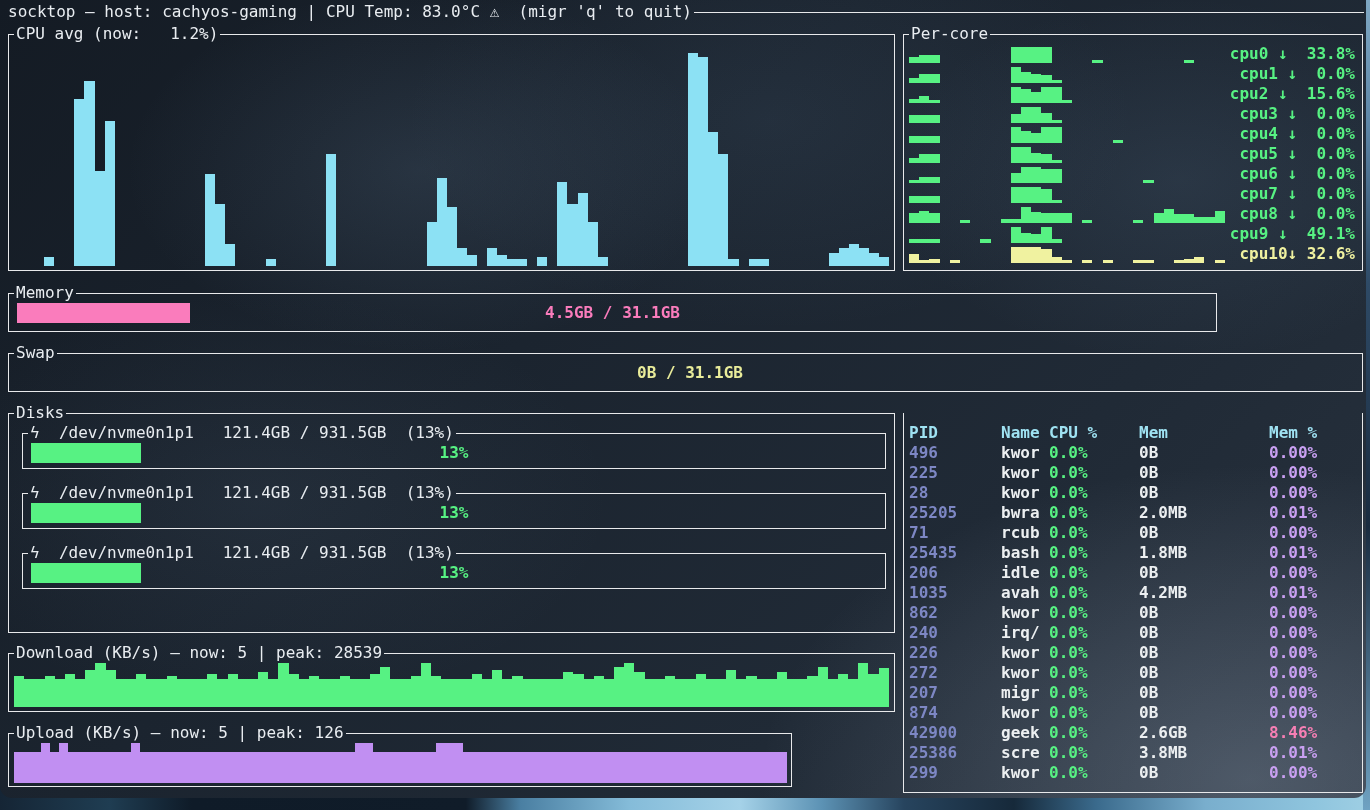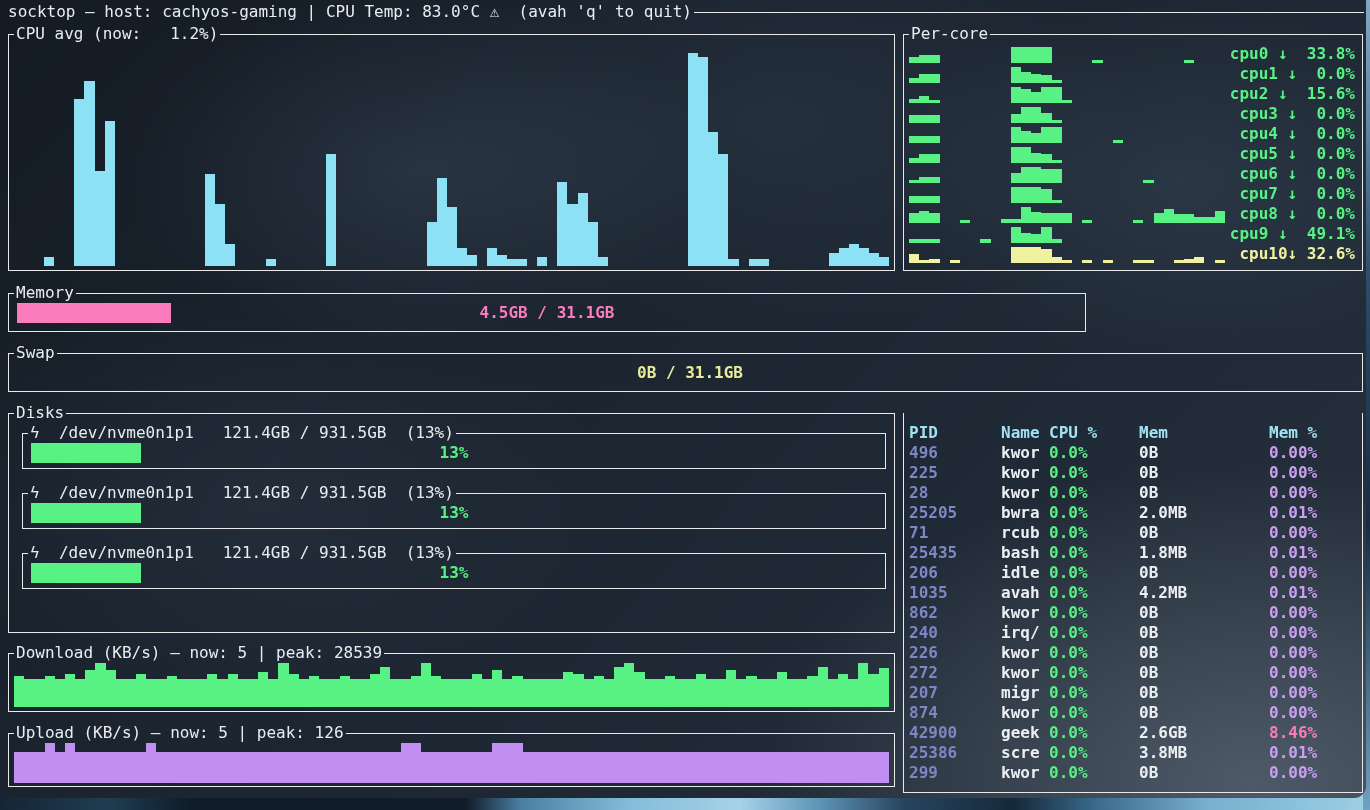--- a/index.html
+++ b/index.html
@@ -78,21 +78,21 @@
   .disk-title-text { color:#e9edf1; }
   .pct-green { color:#57f283; }
 </style>
 </head>
 <body>
 
 <div class="wall-right"></div>
 
 <div class="terminal">
 
-  <div class="titlebar"><span>socktop — host: cachyos-gaming | CPU Temp: 83.0°C </span><span class="warn">⚠</span><span>  (avah 'q' to quit)</span></div>
+  <div class="titlebar"><span>socktop — host: cachyos-gaming | CPU Temp: 83.0°C </span><span class="warn">⚠</span><span>  (migr 'q' to quit)</span></div>
 
   <div class="panel" style="left:8px;top:24px;width:887px;height:247px;">
     <div class="pbox"></div>
     <div class="ptitle"><span class="ptext">CPU avg (now:   1.2%)</span></div>
     <div class="chart" style="left:6px;right:6px;top:22px;bottom:5px;">
         <div style="height: 0%;"></div>
         <div style="height: 0%;"></div>
         <div style="height: 0%;"></div>
         <div style="height: 4%; min-height: 3px; background: rgb(140, 225, 244);"></div>
         <div style="height: 0%;"></div>
@@ -577,21 +577,21 @@
             <div style="height: 25%; min-height: 3px; background: rgb(240, 242, 160);"></div>
             <div style="height: 40%; min-height: 3px; background: rgb(240, 242, 160);"></div>
             <div style="height: 0%;"></div>
             <div style="height: 10%; min-height: 3px; background: rgb(240, 242, 160);"></div>
           </div>
           <div class="core-label" style="color: rgb(240, 242, 160);">cpu10↓ 32.6%</div>
         </div>
       </div>
   </div>
 
-  <div class="panel" style="left:8px;top:283px;width:1078px;height:49px;">
+  <div class="panel" style="left:8px;top:283px;width:1209px;height:49px;">
     <div class="pbox"></div>
     <div class="ptitle"><span class="ptext">Memory</span></div>
     <div class="gauge" style="left:9px;right:9px;top:20px;">
       <div class="gfill" id="mem-fill" style="width: 14.5%; background: rgb(250, 124, 188);"></div>
       <div class="glabel" style="color:#fa7cbc;">4.5GB / 31.1GB</div>
     </div>
   </div>
 
   <div class="panel" style="left:8px;top:343px;width:1355px;height:49px;">
     <div class="pbox"></div>
@@ -719,21 +719,21 @@
         <div style="height: 90%; min-height: 3px; background: rgb(87, 242, 131);"></div>
         <div style="height: 64%; min-height: 3px; background: rgb(87, 242, 131);"></div>
         <div style="height: 75%; min-height: 3px; background: rgb(87, 242, 131);"></div>
         <div style="height: 64%; min-height: 3px; background: rgb(87, 242, 131);"></div>
         <div style="height: 100%; min-height: 3px; background: rgb(87, 242, 131);"></div>
         <div style="height: 75%; min-height: 3px; background: rgb(87, 242, 131);"></div>
         <div style="height: 88%; min-height: 3px; background: rgb(87, 242, 131);"></div>
       </div>
   </div>
 
-  <div class="panel" style="left:8px;top:723px;width:887px;height:64px;">
+  <div class="panel" style="left:8px;top:723px;width:784px;height:64px;">
     <div class="pbox"></div>
     <div class="ptitle"><span class="ptext">Upload (KB/s) — now: 5 | peak: 126</span></div>
     <div class="chart" style="left:6px;right:6px;top:20px;bottom:4px;">
         <div style="height: 78%; min-height: 3px; background: rgb(193, 143, 242);"></div>
         <div style="height: 78%; min-height: 3px; background: rgb(193, 143, 242);"></div>
         <div style="height: 78%; min-height: 3px; background: rgb(193, 143, 242);"></div>
         <div style="height: 100%; min-height: 3px; background: rgb(193, 143, 242);"></div>
         <div style="height: 78%; min-height: 3px; background: rgb(193, 143, 242);"></div>
         <div style="height: 100%; min-height: 3px; background: rgb(193, 143, 242);"></div>
         <div style="height: 78%; min-height: 3px; background: rgb(193, 143, 242);"></div>

